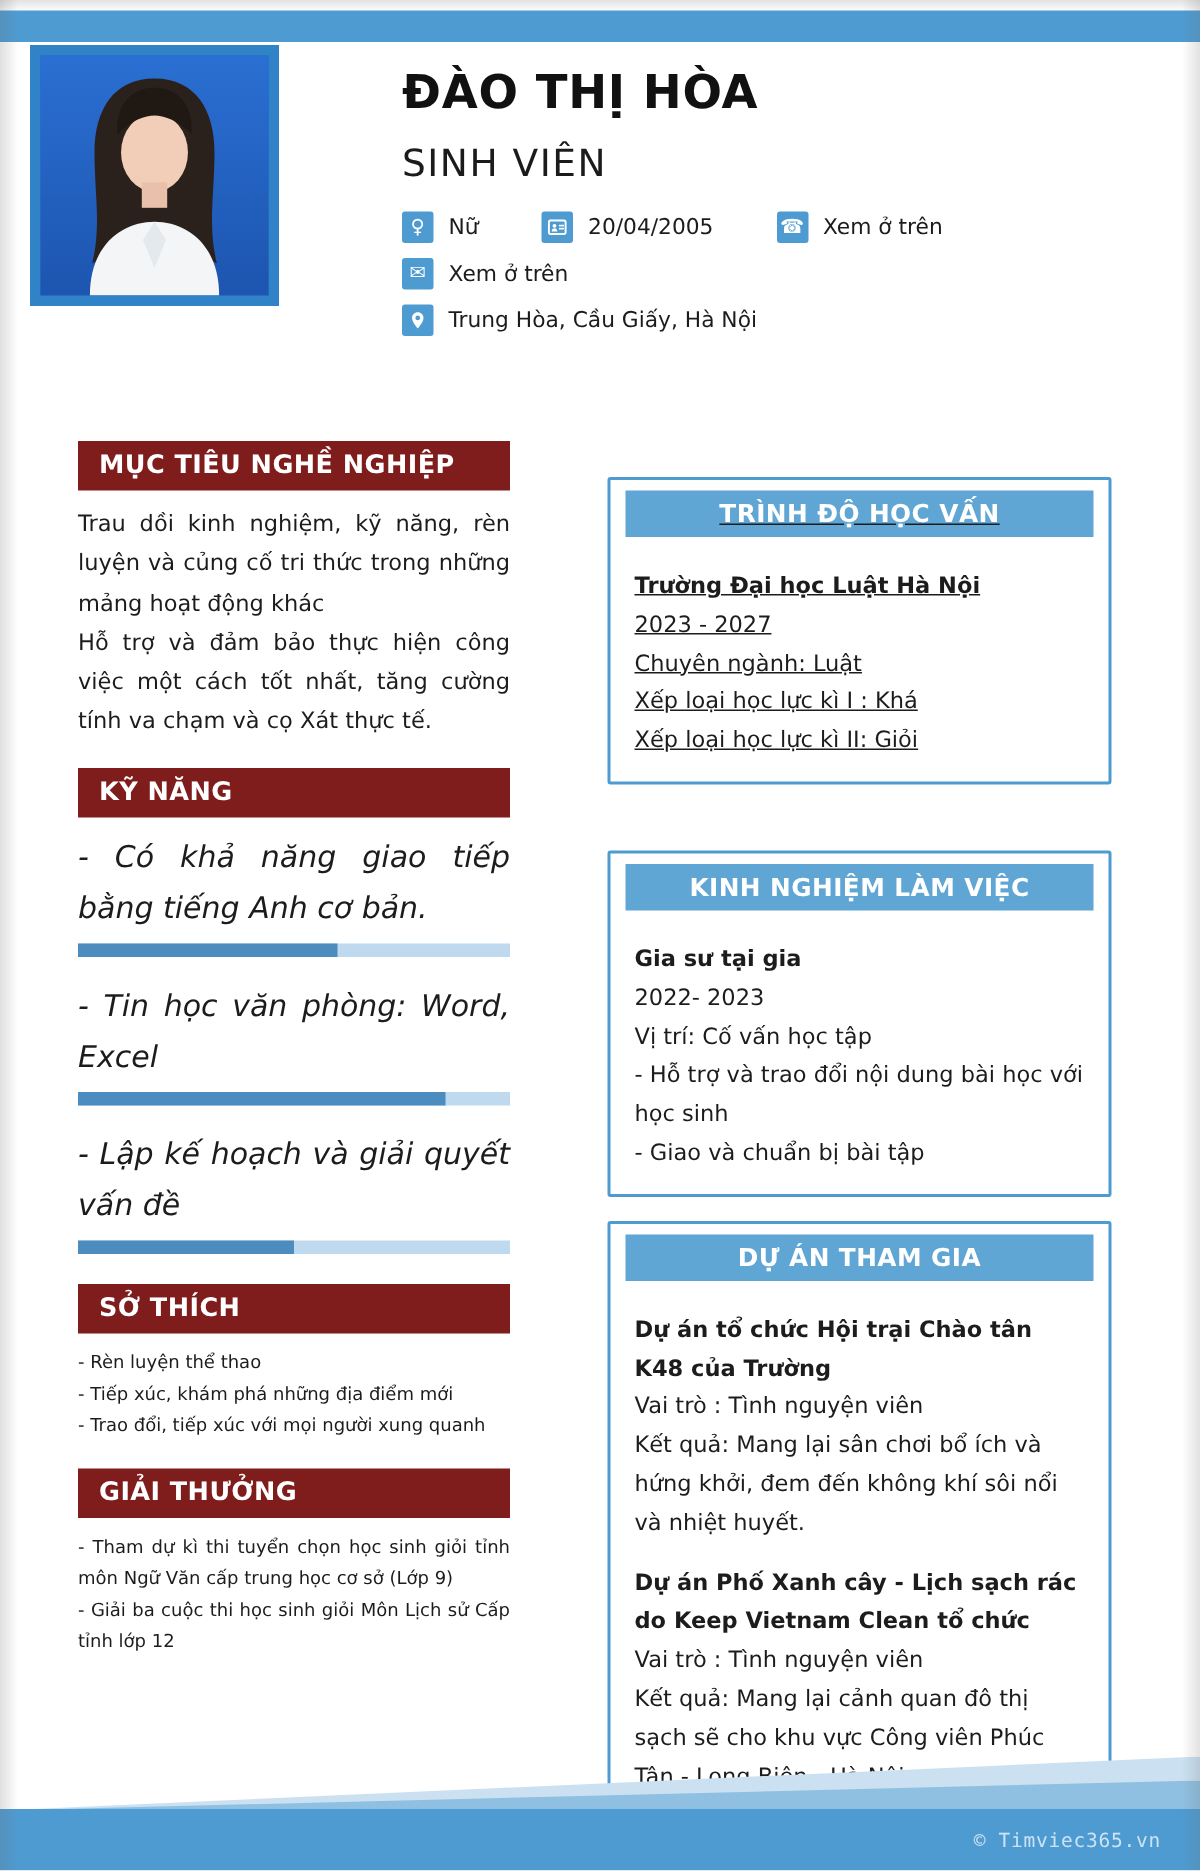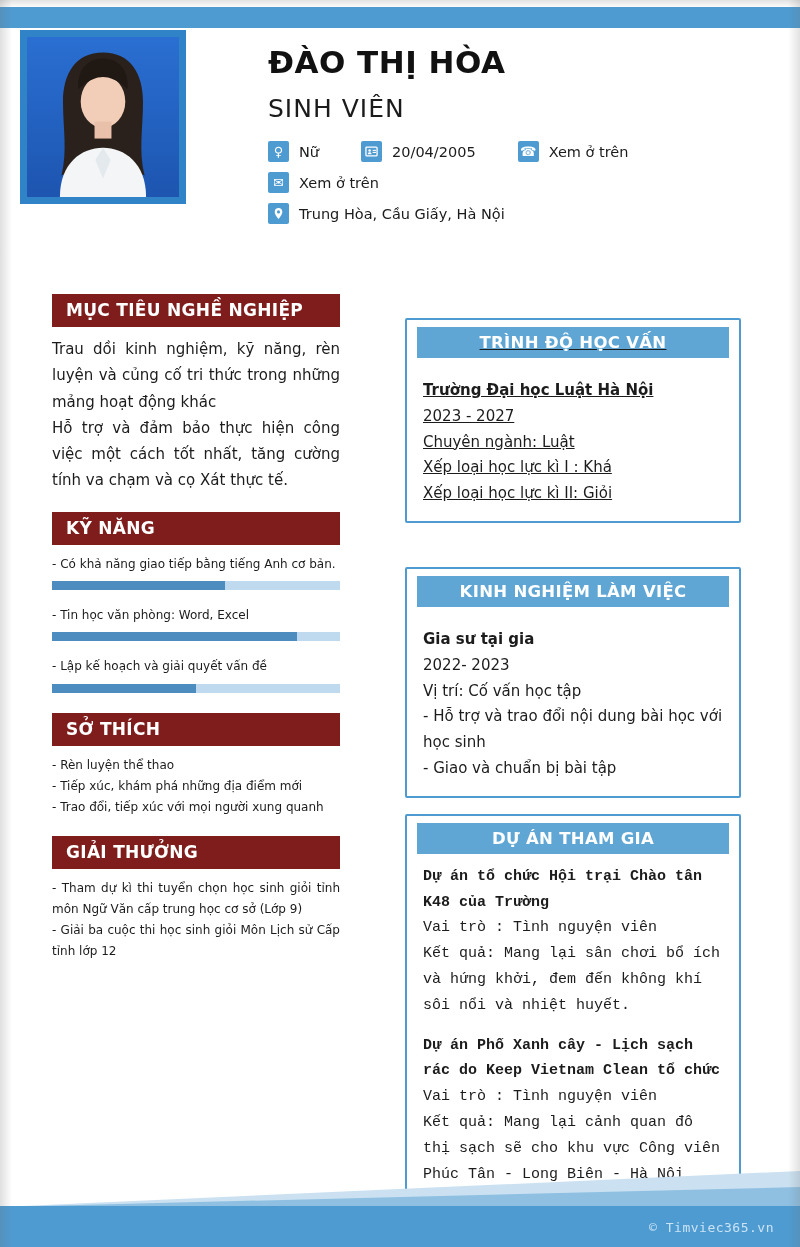--- a/index.html
+++ b/index.html
@@ -45,21 +45,21 @@
   .col-right { position:absolute; left:405px; top:318px; width:336px; }
 
   .sec-bar {
     background:#7f1d1d; color:#fff; font-weight:bold; font-size:17px;
     height:33px; line-height:33px; padding-left:14px; letter-spacing:.3px;
   }
   .sec-body { padding:9px 0 4px 0; font-size:15px; line-height:1.75; text-align:justify; }
   .left-section { margin-bottom:14px; }
 
   .skill-item { margin-bottom:15px; }
-  .skill-label { font-size:12px; line-height:1.7; text-align:justify; }
+  .skill-label { font-size:20px; line-height:1.7; text-align:justify;font-style:italic; }
   .skill-track { margin-top:7px; height:9px; background:#BFDAEE; }
   .skill-fill  { height:9px; background:#4C8CBF; }
 
   ul.plain { list-style:none; }
   ul.plain li { font-size:12px; line-height:1.75; text-align:justify; }
 
   
   .rbox { border:2px solid #4E9BD1; border-radius:2px; padding:7px 10px 14px 10px; background:#fff; }
   .rbox-head {
     background:#5FA6D4; color:#fff; font-weight:bold; font-size:16.5px;
@@ -232,21 +232,21 @@
         <p class="bold">Gia sư tại gia</p>
         <p>2022- 2023</p>
         <p>Vị trí: Cố vấn học tập</p>
         <p>- Hỗ trợ và trao đổi nội dung bài học với học sinh</p>
         <p>- Giao và chuẩn bị bài tập</p>
       </div>
     </div>
 
     <div class="rbox">
       <div class="rbox-head">DỰ ÁN THAM GIA</div>
-      <div class="rbox-body" style="padding-top:10px;font-family:Liberation Mono, monospace;">
+      <div class="rbox-body" style="">
         <div class="proj-group">
           <p class="bold">Dự án tổ chức Hội trại Chào tân K48 của Trường</p>
           <p>Vai trò : Tình nguyện viên</p>
           <p>Kết quả: Mang lại sân chơi bổ ích và hứng khởi, đem đến không khí sôi nổi và nhiệt huyết.</p>
         </div>
         <div class="proj-group" style="margin-bottom:2px;">
           <p class="bold">Dự án Phố Xanh cây - Lịch sạch rác do Keep Vietnam Clean tổ chức</p>
           <p>Vai trò : Tình nguyện viên</p>
           <p>Kết quả: Mang lại cảnh quan đô thị sạch sẽ cho khu vực Công viên Phúc Tân - Long Biên - Hà Nội</p>
         </div>

